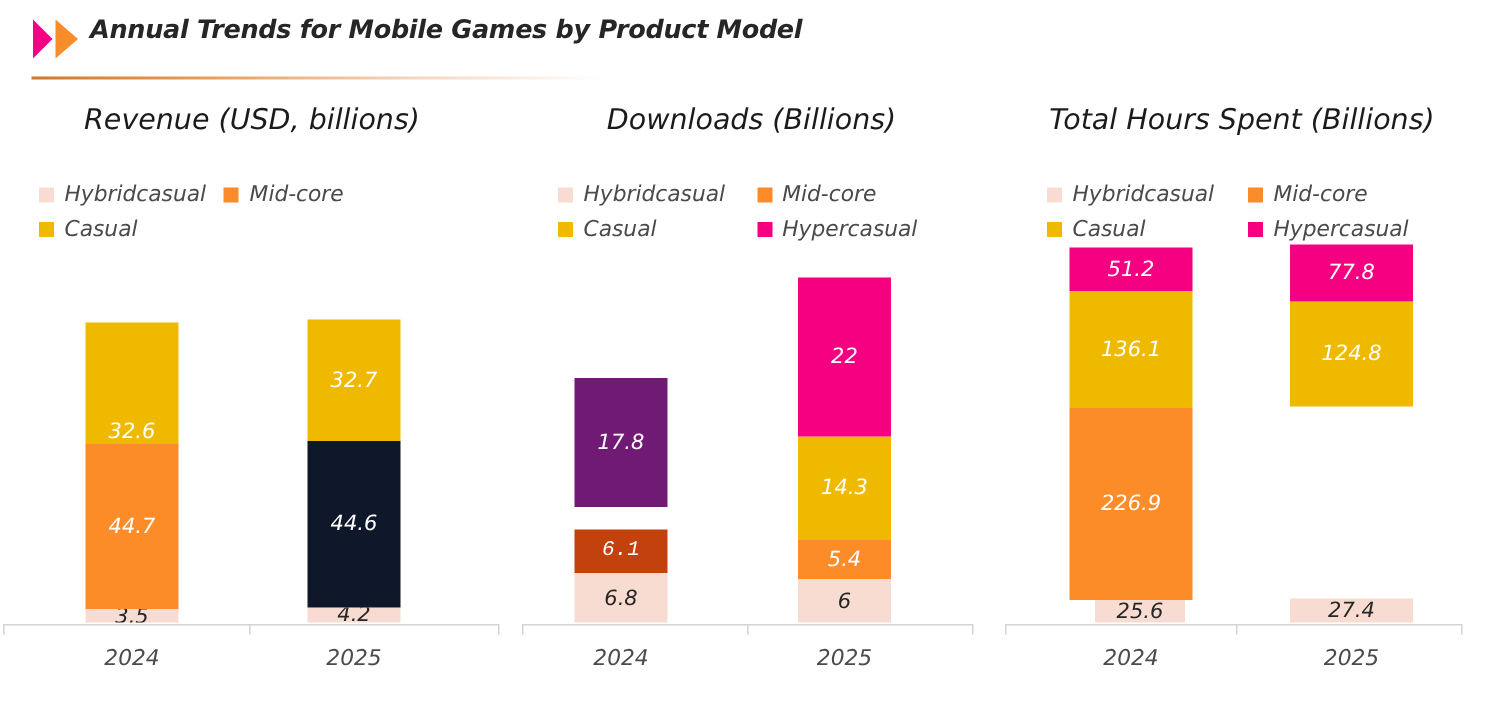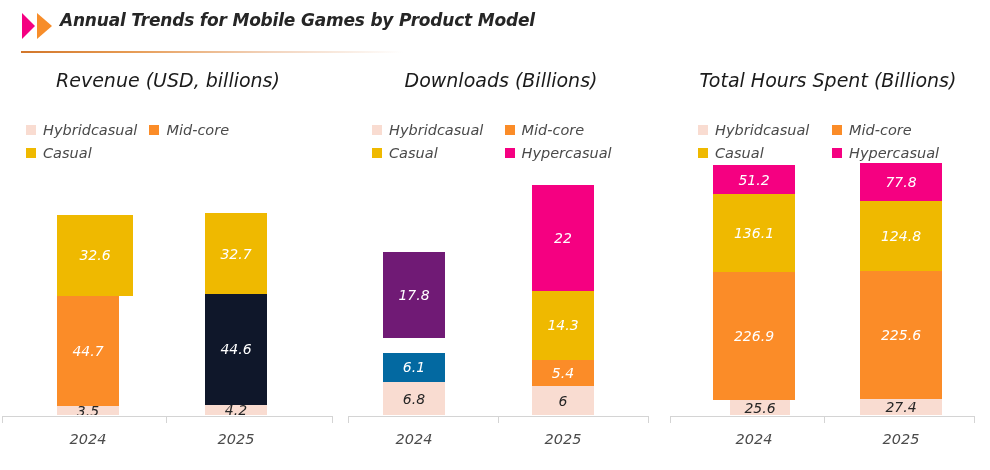--- a/index.html
+++ b/index.html
@@ -152,21 +152,21 @@
           <span>Casual</span>
         </div>
       </div>
     <div class="plot" id="plot-0">
         <div class="bar-seg lbl-dark" style="left: 57px; top: 348.325px; width: 62px; height: 8.67485px; background: rgb(249, 220, 209);">
           <span>3.5</span>
         </div>
         <div class="bar-seg lbl-light" style="left: 57px; top: 237.535px; width: 62px; height: 110.79px; background: rgb(251, 140, 40);">
           <span>44.7</span>
         </div>
-        <div class="bar-seg lbl-light" style="left: 57px; top: 156.735px; width: 76px; height: 80.8px; background: rgb(239, 185, 0);">
+        <div class="bar-seg lbl-light" style="left: 57px; top: 156.735px; width: 62px; height: 80.8px; background: rgb(239, 185, 0); align-items: flex-end;">
           <span>32.6</span>
         </div>
         <div class="bar-seg lbl-dark" style="left: 205px; top: 346.59px; width: 62px; height: 10.4098px; background: rgb(249, 220, 209);">
           <span>4.2</span>
         </div>
         <div class="bar-seg lbl-light" style="left: 205px; top: 236.048px; width: 62px; height: 110.542px; background: #0f172a;">
           <span>44.6</span>
         </div>
         <div class="bar-seg lbl-light" style="left: 205px; top: 155px; width: 62px; height: 81.0479px; background: rgb(239, 185, 0);">
           <span>32.7</span>
@@ -197,21 +197,21 @@
         </div>
         <div class="legend-item">
           <span class="legend-swatch" style="background: rgb(245, 0, 129);"></span>
           <span>Hypercasual</span>
         </div>
       </div>
     <div class="plot" id="plot-1">
         <div class="bar-seg lbl-dark" style="left: 47px; top: 324.172px; width: 62px; height: 32.8276px; background: rgb(249, 220, 209);">
           <span>6.8</span>
         </div>
-        <div class="bar-seg lbl-light" style="left: 47px; top: 294.724px; width: 62px; height: 29.4483px; background: #0369a1;">
+        <div class="bar-seg lbl-light" style="left: 47px; top: 294.724px; width: 62px; height: 29.4483px; background: #c2410c; font-family: Liberation Mono, monospace;">
           <span>6.1</span>
         </div>
         <div class="bar-seg lbl-light" style="left: 47px; top: 194px; width: 62px; height: 85.931px; background: #701a75;">
           <span>17.8</span>
         </div>
         <div class="bar-seg lbl-dark" style="left: 196px; top: 328.034px; width: 62px; height: 28.9655px; background: rgb(249, 220, 209);">
           <span>6</span>
         </div>
         <div class="bar-seg lbl-light" style="left: 196px; top: 301.966px; width: 62px; height: 26.069px; background: rgb(251, 140, 40);">
           <span>5.4</span>
@@ -260,23 +260,20 @@
         </div>
         <div class="bar-seg lbl-light" style="left: 47px; top: 136.443px; width: 82px; height: 77.2459px; background: rgb(239, 185, 0);">
           <span>136.1</span>
         </div>
         <div class="bar-seg lbl-light" style="left: 47px; top: 107.384px; width: 82px; height: 29.0595px; background: rgb(245, 0, 129);">
           <span>51.2</span>
         </div>
         <div class="bar-seg lbl-dark" style="left: 194px; top: 341.449px; width: 82px; height: 15.5514px; background: rgb(249, 220, 209);">
           <span>27.4</span>
         </div>
-        <div class="bar-seg lbl-light" style="left: 194px; top: 213.405px; width: 82px; height: 128.043px; background: rgb(251, 140, 40);">
-          <span>225.6</span>
-        </div>
         <div class="bar-seg lbl-light" style="left: 194px; top: 142.573px; width: 82px; height: 70.8324px; background: rgb(239, 185, 0);">
           <span>124.8</span>
         </div>
         <div class="bar-seg lbl-light" style="left: 194px; top: 105px; width: 82px; height: 37.573px; background: rgb(245, 0, 129);">
           <span>77.8</span>
         </div>
         <div class="axis-line" style="left: 4px; top: 358px; width: 304px;"></div>
         <div class="axis-tick" style="left: 4px; top: 358px;"></div>
         <div class="axis-tick" style="left: 158px; top: 358px;"></div>
         <div class="axis-tick" style="left: 308px; top: 358px;"></div>

